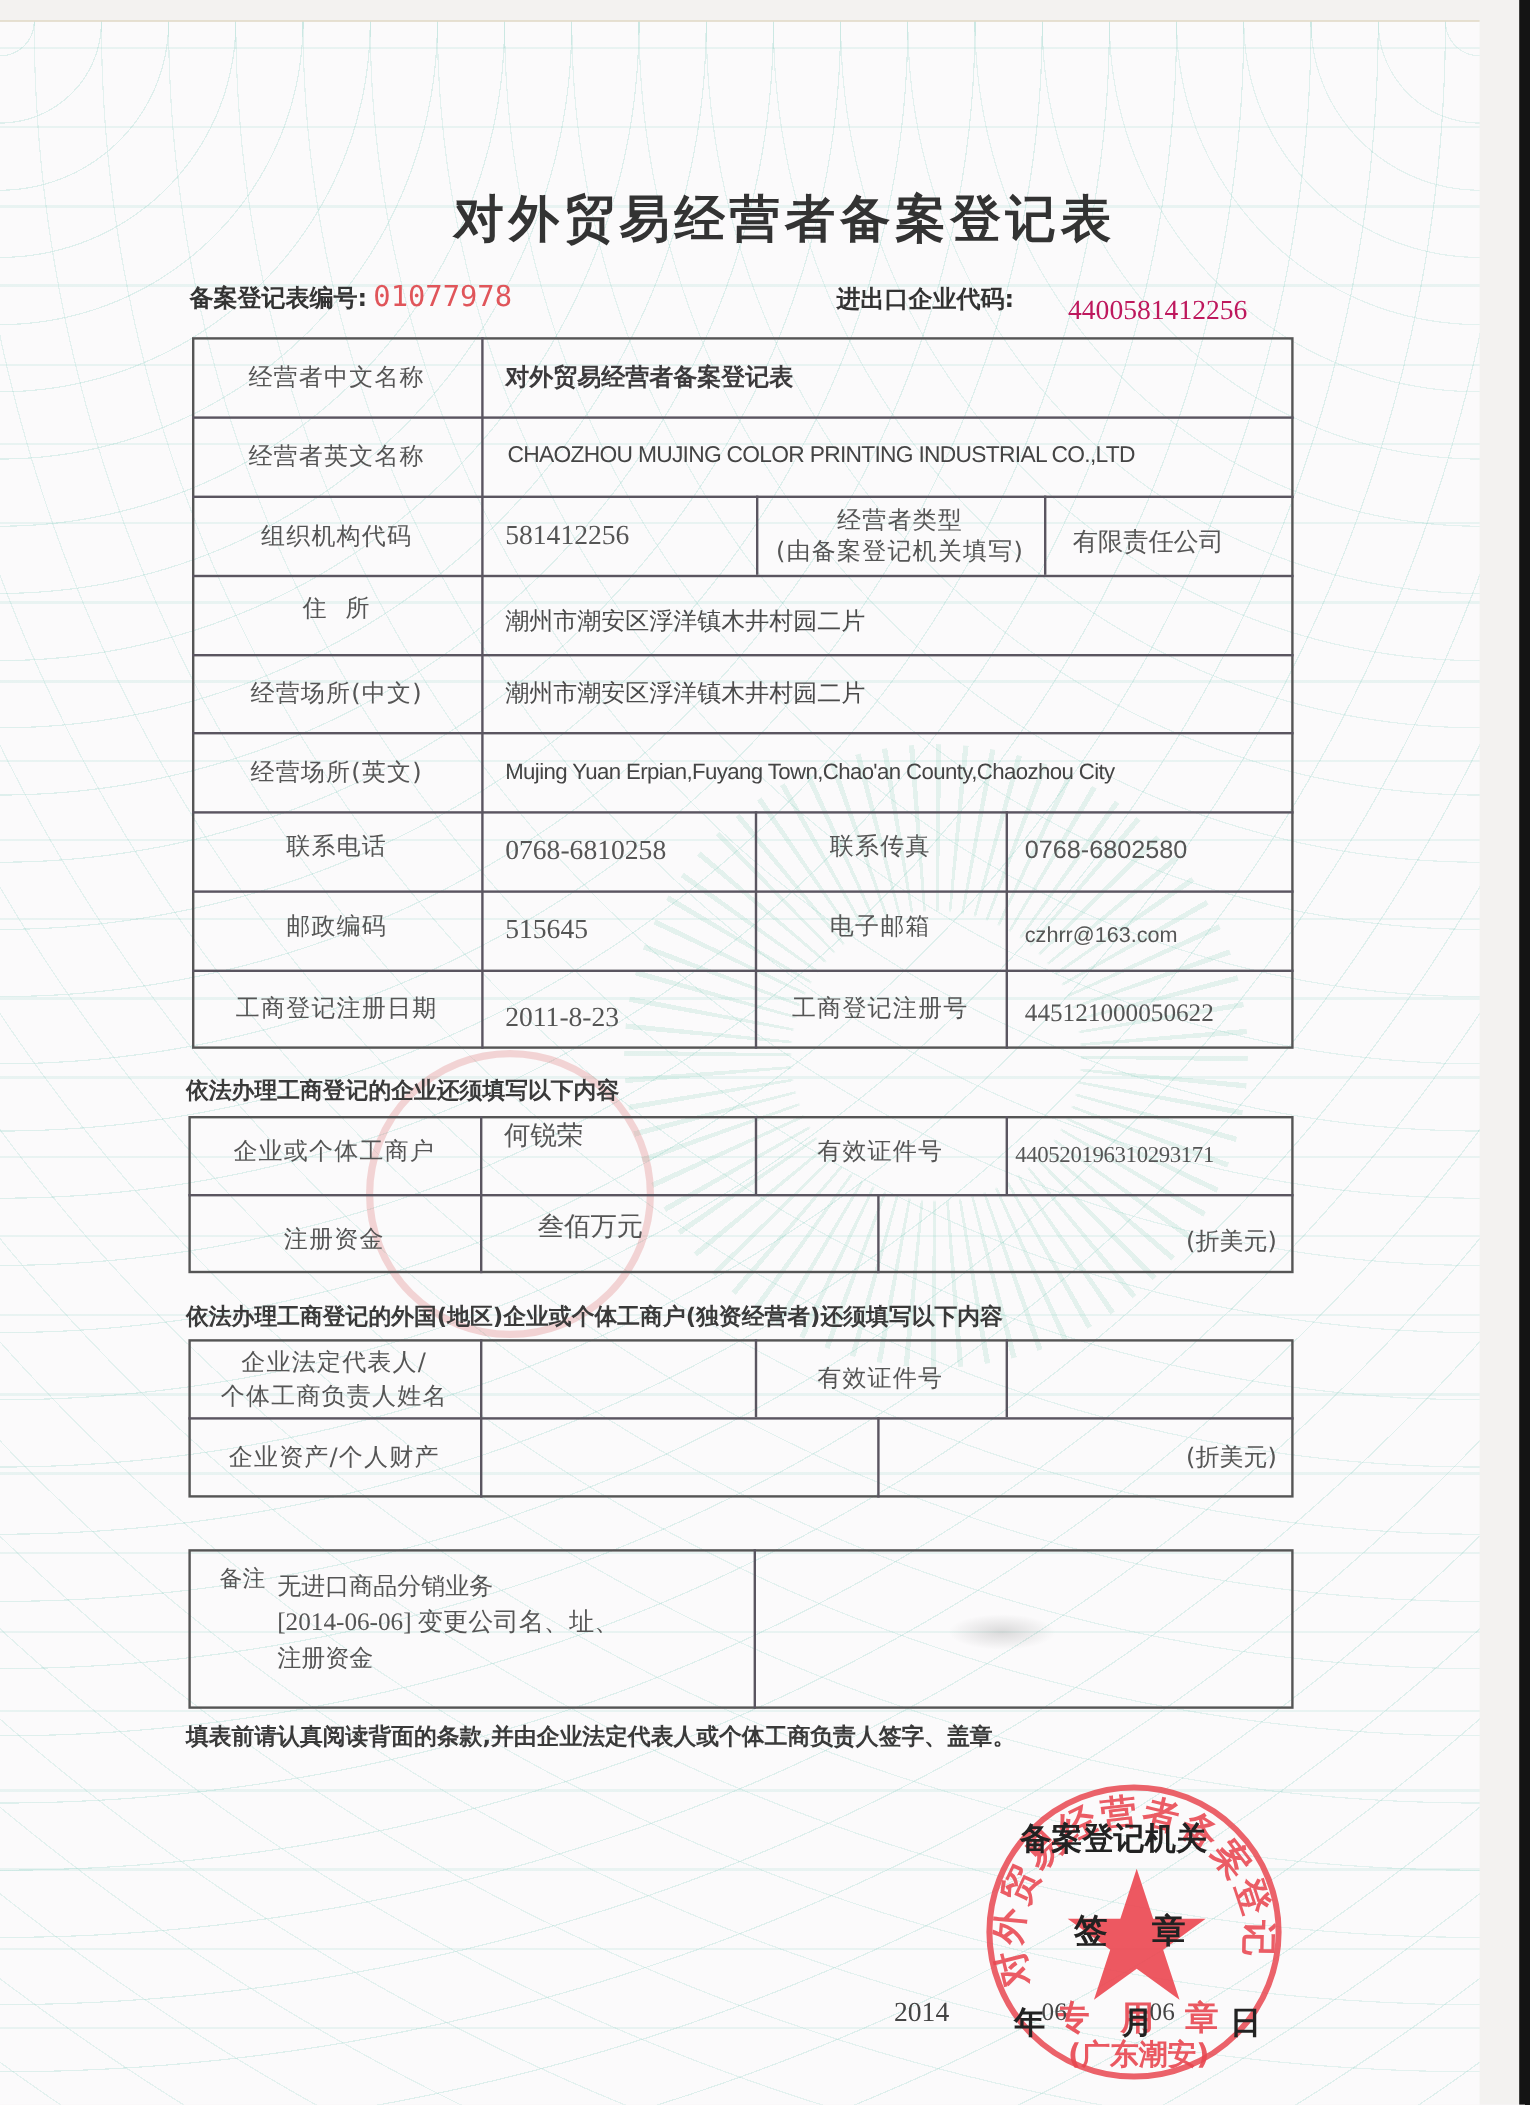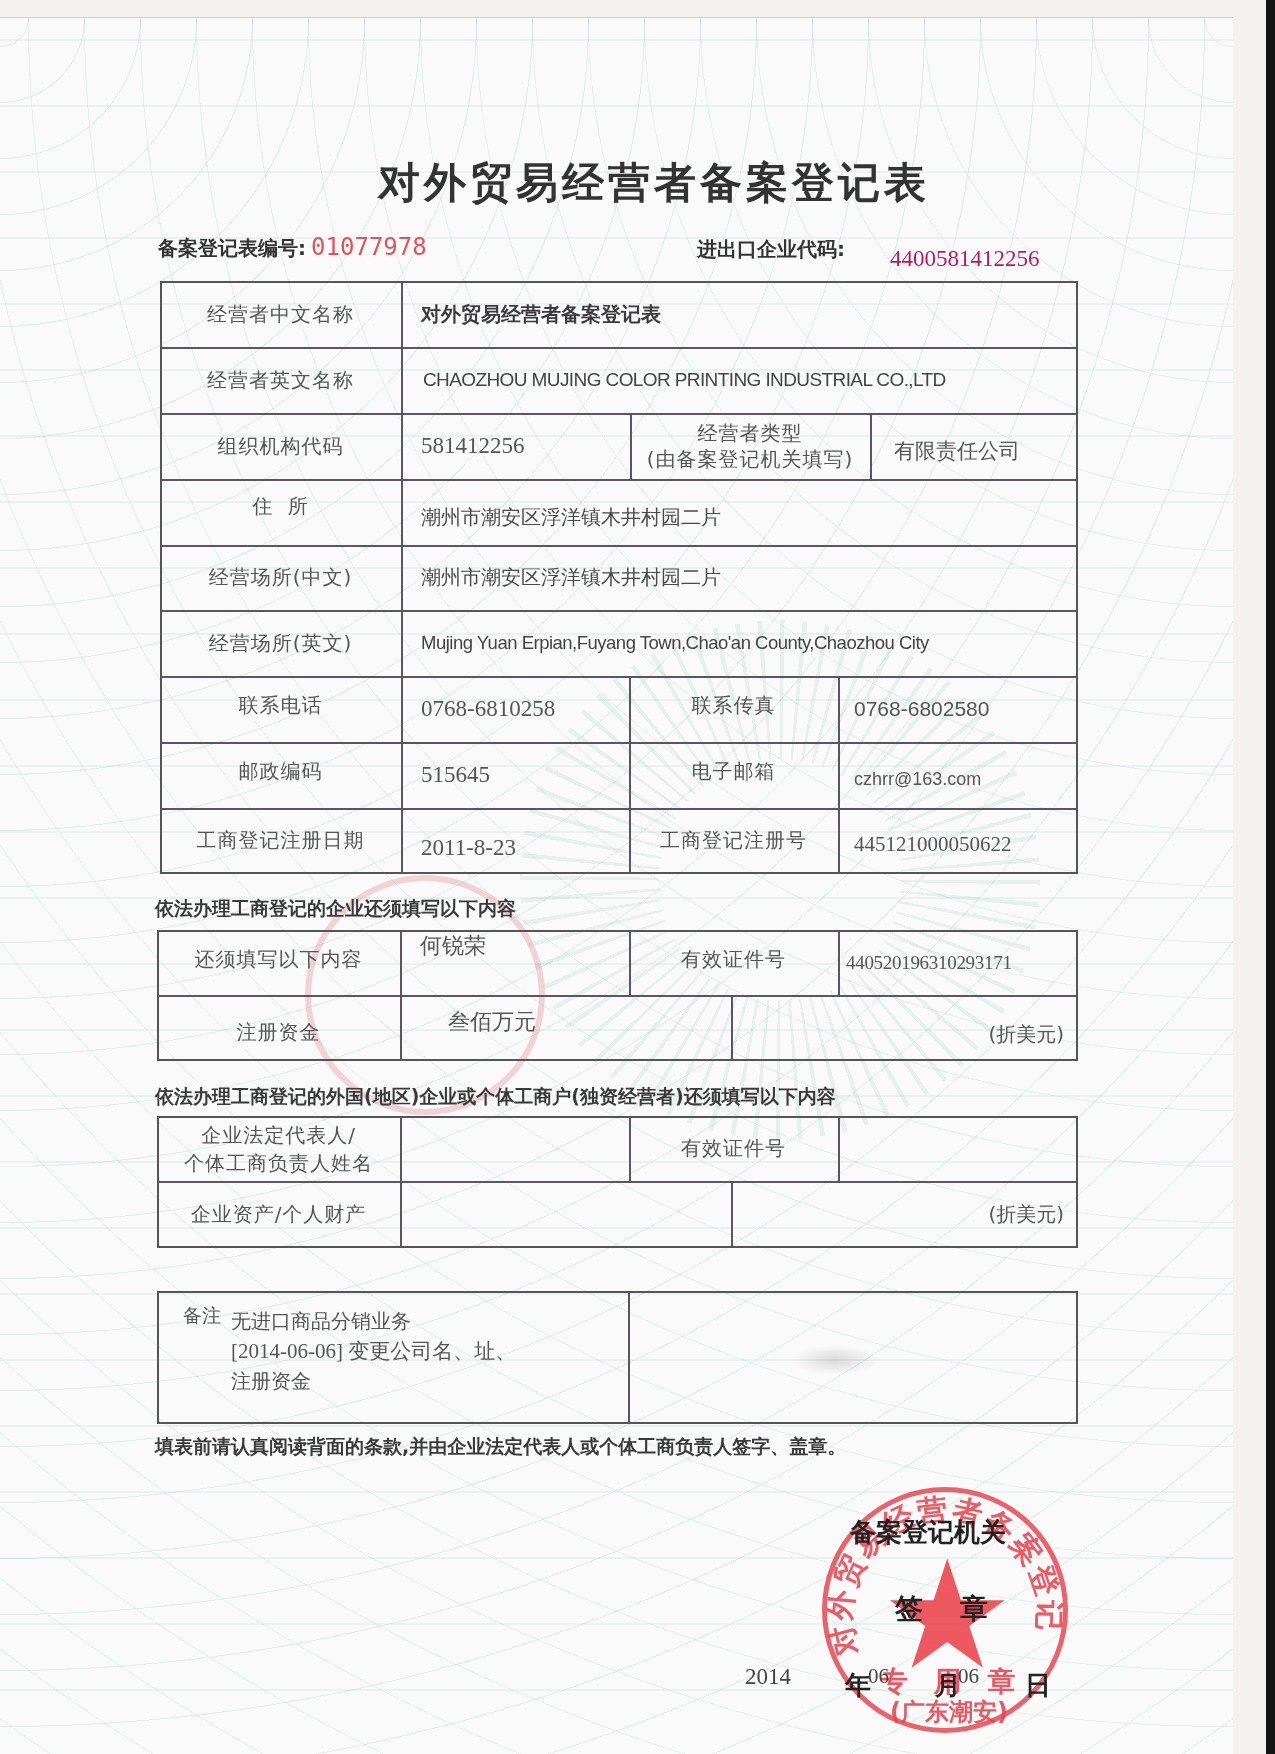--- a/index.html
+++ b/index.html
@@ -108,21 +108,21 @@
 
 <div class="stamp-faded"></div>
 
 <div class="abs section" style="left:155px;top:896px;">依法办理工商登记的企业还须填写以下内容</div>
 <div class="grid" style="left:157px;top:930px;width:921px;height:131px;"></div>
 <div class="hline" style="left:157px;top:995px;width:921px;"></div>
 <div class="vline" style="left:400px;top:930px;height:131px;"></div>
 <div class="vline" style="left:629px;top:930px;height:65px;"></div>
 <div class="vline" style="left:838px;top:930px;height:65px;"></div>
 <div class="vline" style="left:731px;top:995px;height:66px;"></div>
-<div class="cell lbl" style="left:157px;top:930px;width:243px;height:65px;padding-bottom:6px;">还须填写以下内容</div>
+<div class="cell lbl" style="left:157px;top:930px;width:243px;height:65px;padding-bottom:6px;">企业或个体工商户</div>
 <div class="cell val" style="left:400px;top:924px;width:229px;height:49px;font-size:22px;padding-bottom:6px;">何锐荣</div>
 <div class="cell lbl" style="left:629px;top:930px;width:209px;height:65px;padding-bottom:6px;">有效证件号</div>
 <div class="cell val serif" style="left:838px;top:930px;width:240px;height:65px;font-size:19px;padding-left:8px;letter-spacing:-0.3px;">440520196310293171</div>
 <div class="cell lbl" style="left:157px;top:995px;width:243px;height:66px;padding-top:8px;">注册资金</div>
 <div class="cell val" style="left:400px;top:995px;width:287px;height:66px;font-size:22px;align-items:flex-start;padding-top:12px;padding-left:48px;">叁佰万元</div>
 <div class="cell" style="left:731px;top:995px;width:347px;height:66px;justify-content:flex-end;padding-right:14px;padding-top:12px;">(折美元)</div>
 
 <div class="abs section" style="left:155px;top:1084px;">依法办理工商登记的外国(地区)企业或个体工商户(独资经营者)还须填写以下内容</div>
 <div class="grid" style="left:157px;top:1116px;width:921px;height:132px;"></div>
 <div class="hline" style="left:157px;top:1181px;width:921px;"></div>

